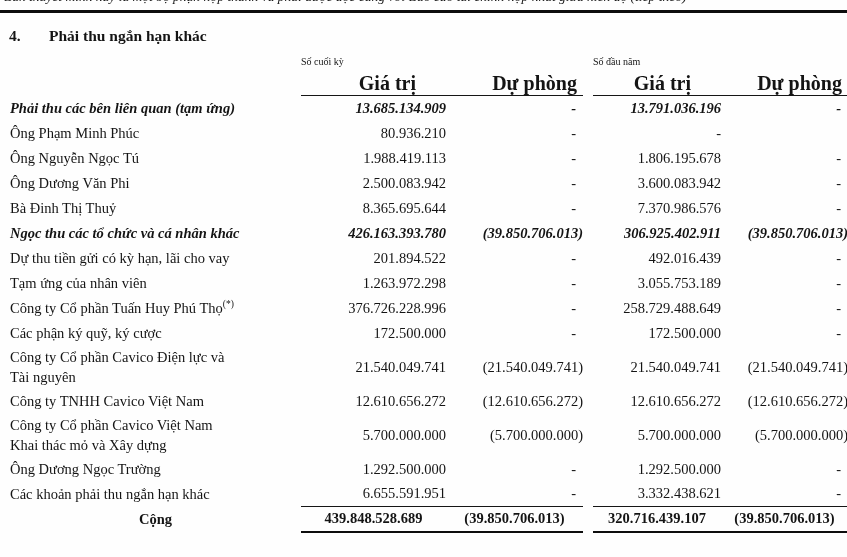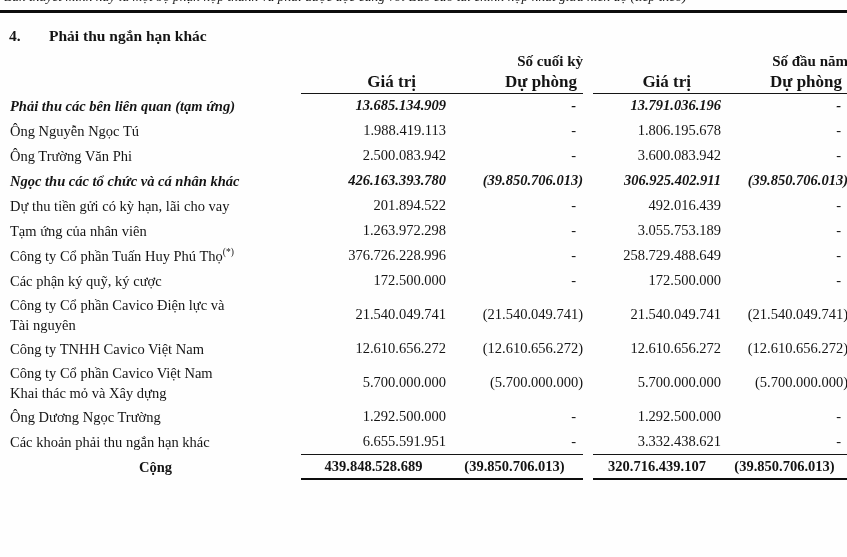--- a/index.html
+++ b/index.html
@@ -25,23 +25,23 @@
   }
   col.c-label{width:300px;}
   col.c-gtck{width:145px;}
   col.c-dpck{width:137px;}
   col.c-gap{width:10px;}
   col.c-gtdn{width:128px;}
   col.c-dpdn{width:127px;}
 
   td,th{padding:0;vertical-align:middle;}
   tr.grp-row{height:22px;}
-  tr.grp-row th{font-size:15px;font-weight:bold;text-align:right;}
+  tr.grp-row th{font-size:10px;font-weight:normal;text-align:left;}
   tr.sub-row{height:21px;}
-  tr.sub-row th{font-weight:bold;font-size:17px;}
+  tr.sub-row th{font-weight:bold;font-size:20px;}
   tr.sub-row th.gt{text-align:right;padding-right:30px;}
   tr.sub-row th.dp{text-align:right;padding-right:6px;}
   tr.sub-row th.seg{border-bottom:1.5px solid #151515;}
 
   tbody tr{height:25px;margin-top:12px;}
   tbody tr.twoline{height:43px;}
   td.lbl{padding-left:9px;white-space:nowrap;overflow:visible;line-height:20px;}
   tr.twoline td.lbl{line-height:20px;}
   td.num{text-align:right;white-space:nowrap;}
   .dash-pad{padding-right:7px;display:inline-block;}
@@ -95,33 +95,49 @@
     <tbody>
         <tr class="group">
           <td class="lbl"><span>Phải thu các bên liên quan (tạm ứng)</span></td>
           <td class="num">13.685.134.909</td>
           <td class="num"><span class="dash-pad">-</span></td>
           <td></td>
           <td class="num">13.791.036.196</td>
           <td class="num"><span class="dash-pad">-</span></td>
         </tr>
         <tr>
+          <td class="lbl"><span>Ông Phạm Minh Phúc</span></td>
+          <td class="num">80.936.210</td>
+          <td class="num"><span class="dash-pad">-</span></td>
+          <td></td>
+          <td class="num">-</td>
+          <td class="num"></td>
+        </tr>
+        <tr>
           <td class="lbl"><span>Ông Nguyễn Ngọc Tú</span></td>
           <td class="num">1.988.419.113</td>
           <td class="num"><span class="dash-pad">-</span></td>
           <td></td>
           <td class="num">1.806.195.678</td>
           <td class="num"><span class="dash-pad">-</span></td>
         </tr>
         <tr>
-          <td class="lbl"><span>Ông Trường Văn Phi</span></td>
+          <td class="lbl"><span>Ông Dương Văn Phi</span></td>
           <td class="num">2.500.083.942</td>
           <td class="num"><span class="dash-pad">-</span></td>
           <td></td>
           <td class="num">3.600.083.942</td>
+          <td class="num"><span class="dash-pad">-</span></td>
+        </tr>
+        <tr>
+          <td class="lbl"><span>Bà Đinh Thị Thuỷ</span></td>
+          <td class="num">8.365.695.644</td>
+          <td class="num"><span class="dash-pad">-</span></td>
+          <td></td>
+          <td class="num">7.370.986.576</td>
           <td class="num"><span class="dash-pad">-</span></td>
         </tr>
         <tr class="group">
           <td class="lbl"><span>Ngọc thu các tổ chức và cá nhân khác</span></td>
           <td class="num">426.163.393.780</td>
           <td class="num">(39.850.706.013)</td>
           <td></td>
           <td class="num">306.925.402.911</td>
           <td class="num">(39.850.706.013)</td>
         </tr>

